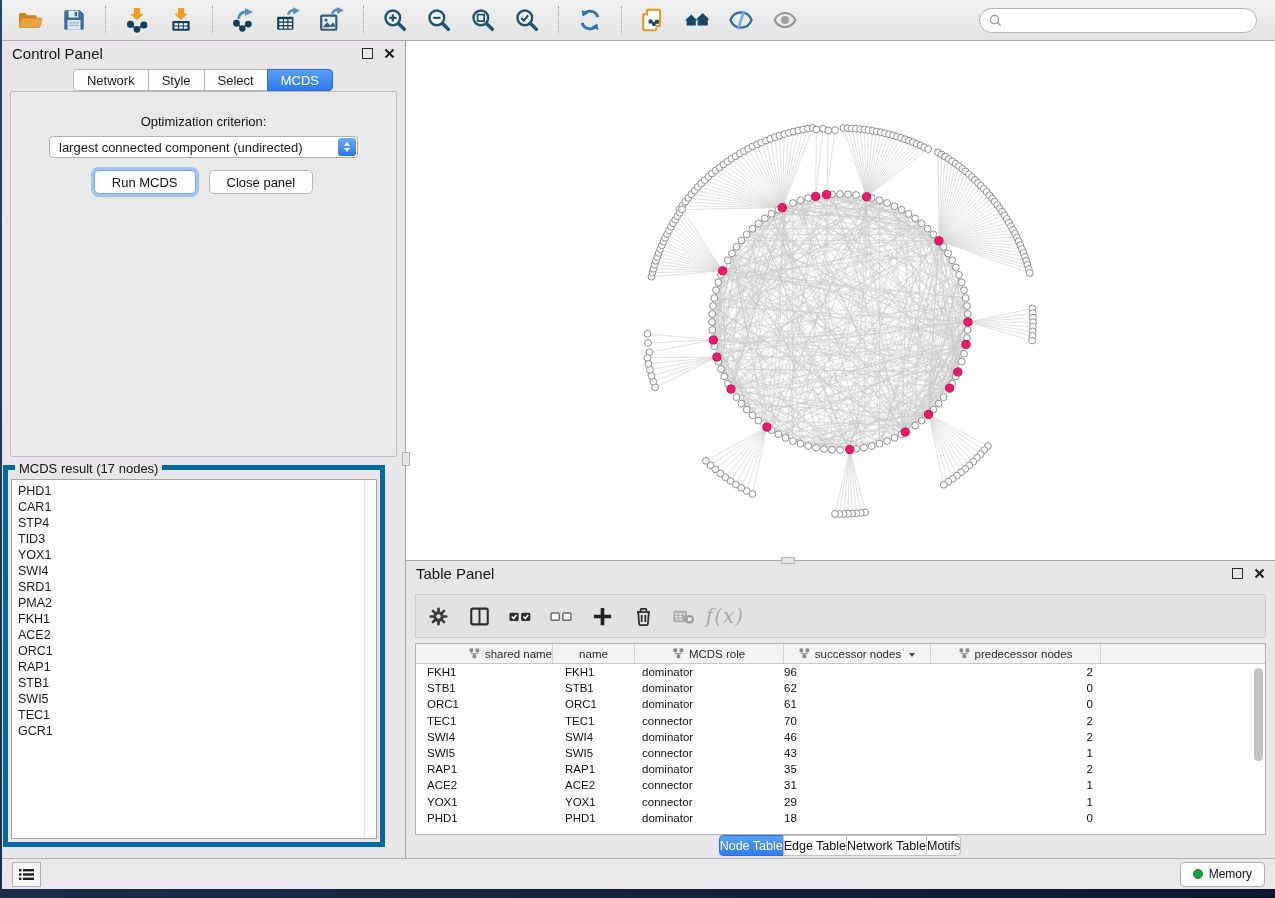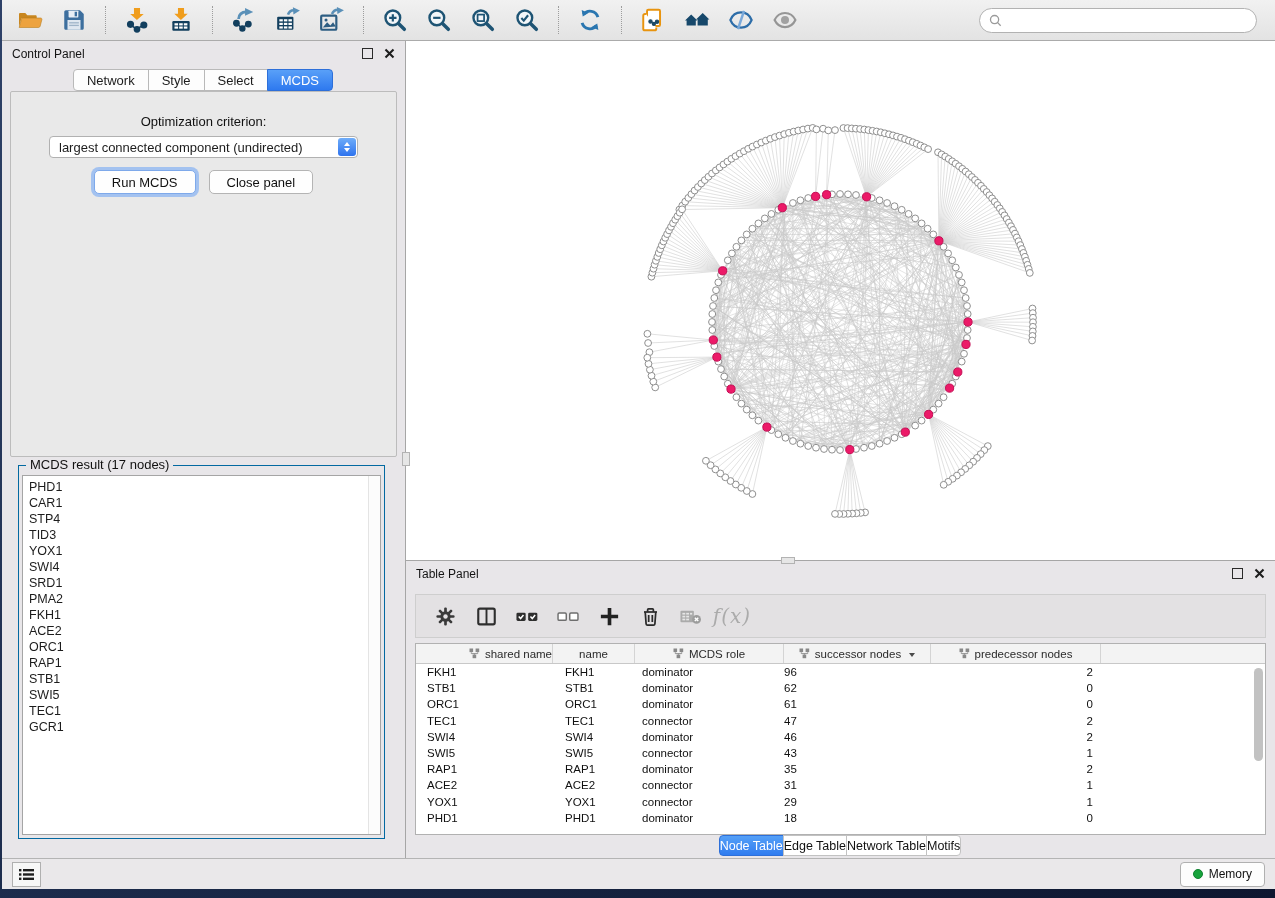--- a/index.html
+++ b/index.html
@@ -18,21 +18,21 @@
   .tb-btn{width:40px;height:33px;display:flex;align-items:center;justify-content:center;border-radius:4px}
   .tbsvg{width:26px;height:26px;display:block}
   .tb-sep{width:0;height:28px;border-left:1px dotted #9d9d9d;margin:0 7px}
   .tb-search{position:absolute;right:18px;top:8px;width:278px;height:25px;box-sizing:border-box;
     background:#fff;border:1px solid #b2b2b2;border-radius:13px;display:flex;align-items:center;padding:0 9px;gap:6px}
   .tb-search input{border:none;outline:none;flex:1;font-size:12px;background:transparent;font-family:"Liberation Sans",sans-serif}
 
   
   .control-panel{position:absolute;left:0;top:41px;width:404px;height:817px;box-sizing:border-box;
     background:#e8e6e9;border-right:1px solid #a6a6a6}
-  .panel-header{height:25px;display:flex;align-items:center;padding:0 10px;font-size:12px;color:#141414}
+  .panel-header{height:25px;display:flex;align-items:center;padding:0 10px;font-size:15px;color:#141414}
   .win-btns{margin-left:auto;display:flex;gap:11px;align-items:center}
   .float-btn{width:9px;height:9px;border:1.5px solid #2a2a2a;background:transparent}
   .close-x{width:11px;height:11px;display:block}
   .cp-tabs{display:flex;justify-content:center;margin-top:3px;position:relative;z-index:2}
   .seg-tab{height:20px;padding:0 13px;display:flex;align-items:center;font-size:13px;color:#1c1c1c;
     background:#fdfdfd;border:1px solid #b9b9b9;margin-left:-1px}
   .seg-tab:first-child{border-radius:4px 0 0 4px}
   .seg-tab:last-child{border-radius:0 4px 4px 0}
   .seg-tab.active{background:linear-gradient(#59a0f8,#2e79ef);border-color:#2d6fd9;color:#fff}
   .cp-box{position:absolute;left:8px;right:8px;top:50px;height:364px;background:#e9e9e9;
@@ -41,21 +41,21 @@
   .mac-select{position:absolute;left:38px;right:38px;top:44px;height:22px;background:#fff;
     border:1px solid #b1b1b1;border-radius:4px;display:flex;align-items:center;font-size:13px;padding-left:9px;box-sizing:border-box}
   .stepper{margin-left:auto;margin-right:1px;width:18px;height:18px;border-radius:3px;
     background:linear-gradient(#6fadf9,#2e73ee);display:flex;flex-direction:column;align-items:center;justify-content:center;gap:2px}
   .tri-up{width:0;height:0;border:3.2px solid transparent;border-bottom:4px solid #fff;border-top:none}
   .tri-down{width:0;height:0;border:3.2px solid transparent;border-top:4px solid #fff;border-bottom:none}
   .cp-buttons{position:absolute;left:0;right:0;top:78px;display:flex;justify-content:center;gap:13px}
   .mac-btn{height:22px;padding:0 17px;background:#fefefe;border:1px solid #b4b4b4;border-radius:5px;
     font-size:13px;display:flex;align-items:center;color:#111}
   .mac-btn.focused{box-shadow:0 0 0 3px rgba(106,162,245,.55);border-color:#7ea9ea}
-  .group{position:absolute;left:16px;right:20px;top:424px;height:372px;border:1px solid #0369a1}
+  .group{position:absolute;left:1px;right:20px;top:424px;height:372px;border:5px solid #0369a1}
   .group-legend{position:absolute;top:-9px;left:7px;background:#e8e6e9;padding:0 4px;font-size:13px;color:#111}
   .mcds-list{position:absolute;left:3px;right:3px;top:9px;bottom:3px;background:#fff;border:1px solid #a5a5a5;
     font-size:12.5px;line-height:16px;padding:3px 0 0 6px;box-sizing:border-box;overflow:hidden}
   .mcds-track{position:absolute;top:1px;bottom:1px;right:1px;width:11px;background:#fcfcfc;border-left:1px solid #e4e4e4}
 
   
   .network-window{position:absolute;left:404px;top:41px;width:869px;height:519px;background:#fff;box-sizing:border-box}
   .nw-titlebar{position:relative;height:25px;background:linear-gradient(#f0f0f0,#e6e6e6);border-bottom:1px solid #c9c9c9;
     display:flex;align-items:center;padding:0 10px}
   .lights{display:flex;gap:7px;z-index:2}
@@ -65,21 +65,21 @@
   .light.green{background:#34c74b;border:1px solid #23a437}
   .nw-title{position:absolute;left:0;right:0;text-align:center;font-size:12.5px;color:#2e2e2e}
   .nw-canvas{position:absolute;left:0;top:25px;right:0;bottom:0;background:#fff;overflow:hidden}
   .v-split-handle{position:absolute;left:400px;top:452px;width:8px;height:14px;background:#e6e6e6;border:1px solid #b3b3b3;box-sizing:border-box;z-index:6}
   .h-split-handle{position:absolute;left:779px;top:557px;width:14px;height:7px;background:#e6e6e6;border:1px solid #b3b3b3;box-sizing:border-box;z-index:6}
 
   
   .table-panel{position:absolute;left:404px;top:560px;width:869px;height:298px;box-sizing:border-box;
     background:#e8e6e9;border-top:1px solid #a6a6a6}
   .tp-toolbar{position:absolute;left:9px;right:9px;top:33px;height:44px;box-sizing:border-box;
-    background:#e3e1e3;border:1px solid #cecece;display:flex;align-items:center;padding:0 13px;gap:9px}
+    background:#e3e1e3;border:1px solid #cecece;display:flex;align-items:center;padding:0 6px;gap:9px}
   .tt-btn{width:32px;height:32px;display:flex;align-items:center;justify-content:center}
   .ttsvg{width:23px;height:23px;display:block}
   .fx{font-family:"DejaVu Serif",serif;font-style:italic;font-size:20px;color:#ababab;letter-spacing:1px}
   .tp-table{position:absolute;left:9px;right:9px;top:82px;height:192px;background:#fff;border:1px solid #b1b1b1;box-sizing:border-box;overflow:hidden}
   .thead{display:flex;height:19px;background:#f3f3f3;border-bottom:1px solid #c8c8c8;font-size:11.5px;color:#2b2b2b}
   .th{display:flex;align-items:center;justify-content:center;gap:5px;border-right:1px solid #d4d4d4;box-sizing:border-box;height:100%}
   .sort-caret{width:0;height:0;border:3.5px solid transparent;border-top:4.5px solid #4a4a4a;border-bottom:none;margin-left:3px;margin-top:2px}
   .tr{display:flex;height:16.2px;font-size:11.5px;color:#101010;align-items:center}
   .td{box-sizing:border-box;overflow:hidden;white-space:nowrap}
   .td.c0{padding-left:11px;text-align:left}
@@ -1475,21 +1475,21 @@
             <div class="td c0" style="width: 137px;">ORC1</div>
             <div class="td c1" style="width: 82px;">ORC1</div>
             <div class="td c2" style="width: 149px;">dominator</div>
             <div class="td c3" style="width: 147px;">61</div>
             <div class="td c4" style="width: 170px;">0</div>
           </div>
           <div class="tr">
             <div class="td c0" style="width: 137px;">TEC1</div>
             <div class="td c1" style="width: 82px;">TEC1</div>
             <div class="td c2" style="width: 149px;">connector</div>
-            <div class="td c3" style="width: 147px;">47</div>
+            <div class="td c3" style="width: 147px;">70</div>
             <div class="td c4" style="width: 170px;">2</div>
           </div>
           <div class="tr">
             <div class="td c0" style="width: 137px;">SWI4</div>
             <div class="td c1" style="width: 82px;">SWI4</div>
             <div class="td c2" style="width: 149px;">dominator</div>
             <div class="td c3" style="width: 147px;">46</div>
             <div class="td c4" style="width: 170px;">2</div>
           </div>
           <div class="tr">

